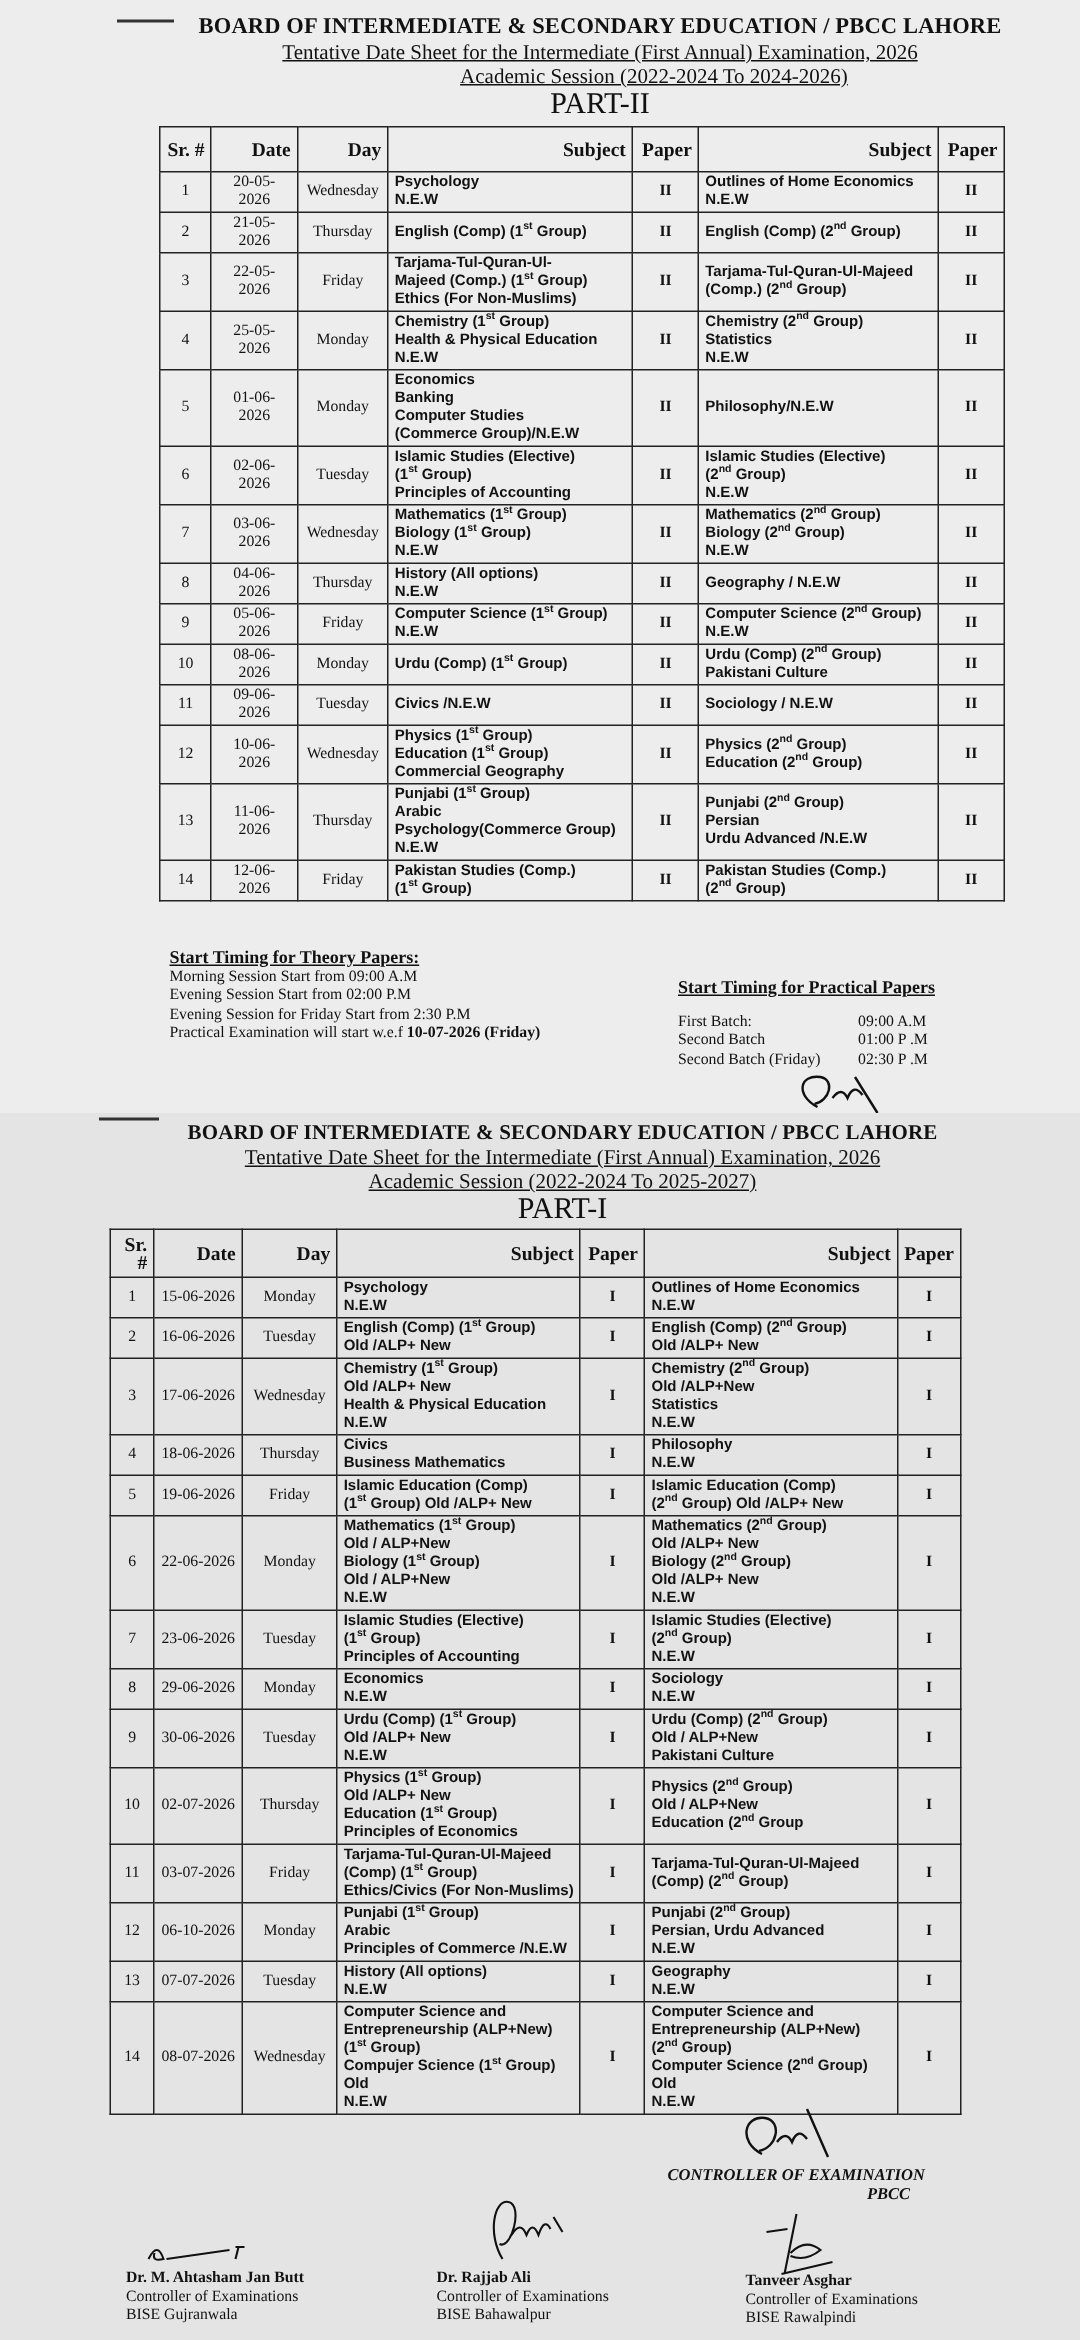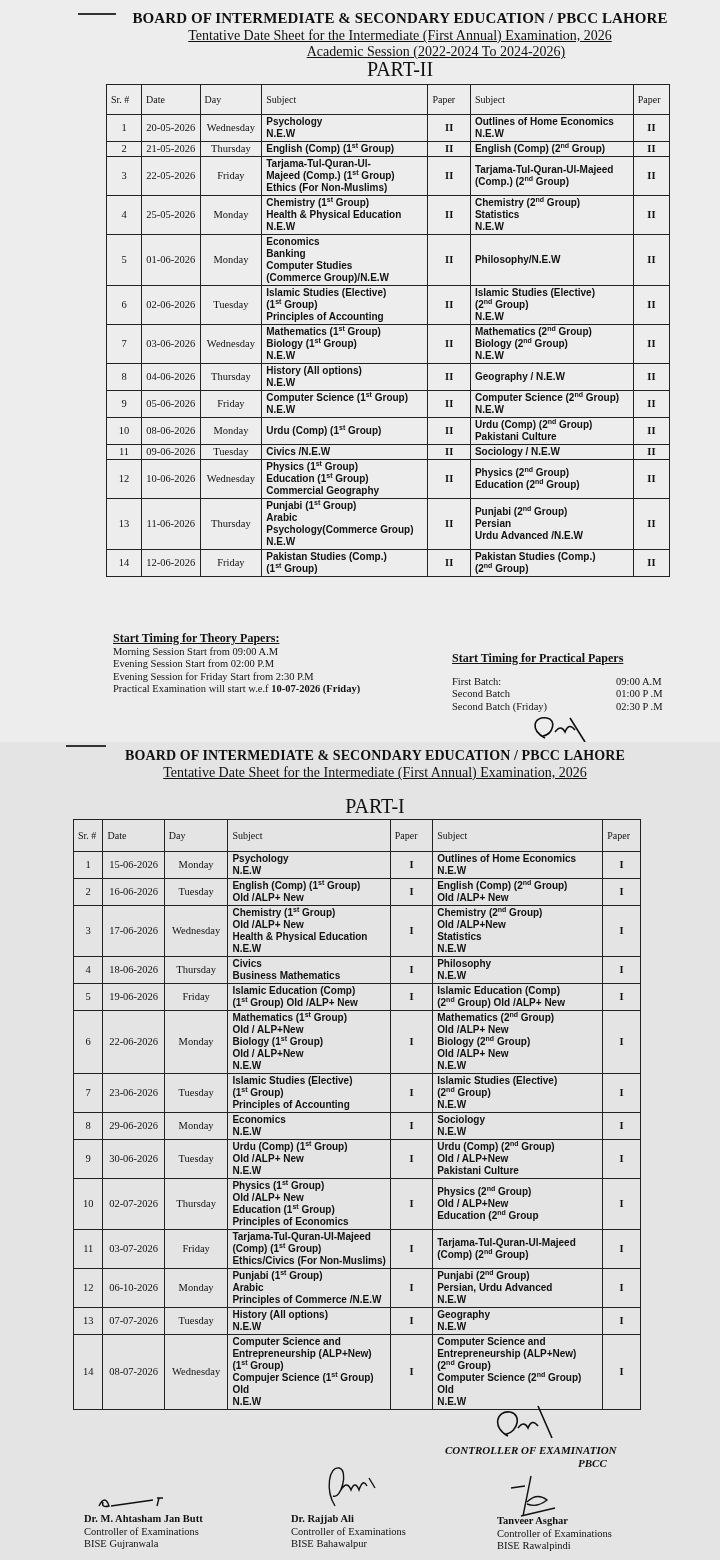--- a/index.html
+++ b/index.html
@@ -7,29 +7,29 @@
   .sheet { position:absolute; left:0; width:720px; }
   #sheet2 { top:0; height:742px; background:#ededed; }
   #sheet1 { top:742px; height:818px; background:#e4e4e4; }
   .dash { position:absolute; height:2px; background:#333; }
   .hdr { position:absolute; left:0; width:720px; text-align:center; }
   .h-board { font-weight:bold; font-size:15px; letter-spacing:0.1px; }
   .h-sub { font-size:14px; text-decoration:underline; }
   .h-part { font-size:20px; }
   table.ds { position:absolute; border-collapse:collapse; font-size:10.5px; line-height:12px; }
   table.ds th, table.ds td { border:1.5px solid #222; padding:1px 4px; vertical-align:middle; }
-  table.ds th { font-weight:normal; text-align:left; font-size:10px; }
+  table.ds th { font-weight:bold; text-align:right; font-size:13px; }
   table.ds td.c { text-align:center; }
   table.ds td.subj { font-weight:bold; font-family:"Liberation Sans Narrow","Liberation Sans", sans-serif; font-size:10px; }
   table.ds td.pp { text-align:center; font-weight:bold; }
   .subj div { white-space:nowrap; }
   sup { font-size:7px; line-height:0; }
   .timing { position:absolute; font-size:10.5px; line-height:12.5px; }
   .timing .tt { font-weight:bold; text-decoration:underline; font-size:12px; margin-bottom:1px; }
-  .prow { display:flex;gap:44px; }
+  .prow { display:flex; }
   .prow span:first-child { width:120px; }
   .sig { position:absolute; }
   .sigblock { position:absolute; font-size:10.5px; line-height:12.5px; }
   .sigblock .nm { font-weight:bold; }
   .ctrl { position:absolute; font-weight:bold; font-style:italic; font-size:11px; }
 </style>
 </head>
 <body>
 
 <div class="sheet" id="sheet2">
@@ -307,20 +307,21 @@
 
   <svg class="sig" style="left:525px;top:708px;" width="80" height="36">
     <path d="M20 30 C5 22 8 8 22 10 C32 12 28 26 18 28 M30 24 q6-8 10 0 q4-10 10-2 M45 10 L60 34" fill="none" stroke="#111" stroke-width="1.6"></path>
   </svg>
 </div>
 
 <div class="sheet" id="sheet1">
   <div class="dash" style="left:66px;top:3px;width:40px;"></div>
   <div class="hdr h-board" style="top:6px;padding-left:30px;width:690px;font-size:14px;">BOARD OF INTERMEDIATE &amp; SECONDARY EDUCATION / PBCC LAHORE</div>
   <div class="hdr h-sub" style="top:23px;padding-left:30px;width:690px;">Tentative Date Sheet for the Intermediate (First Annual) Examination, 2026</div>
+  <div class="hdr h-sub" style="top:39px;padding-left:30px;width:690px;">Academic Session (2022-2024 To 2025-2027)</div>
   <div class="hdr h-part" style="top:53px;padding-left:30px;width:690px;">PART-I</div>
 
   <table class="ds" id="tbl1" style="left:73px;top:77px;width:568px;">
     <colgroup>
         <col style="width:30px">
         <col style="width:63px">
         <col style="width:64px">
         <col style="width:159px">
         <col style="width:43px">
         <col style="width:171px">

